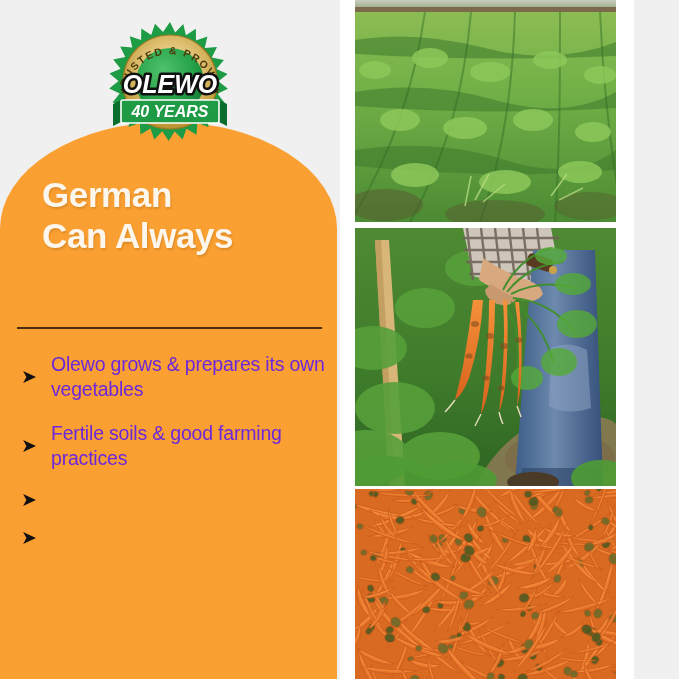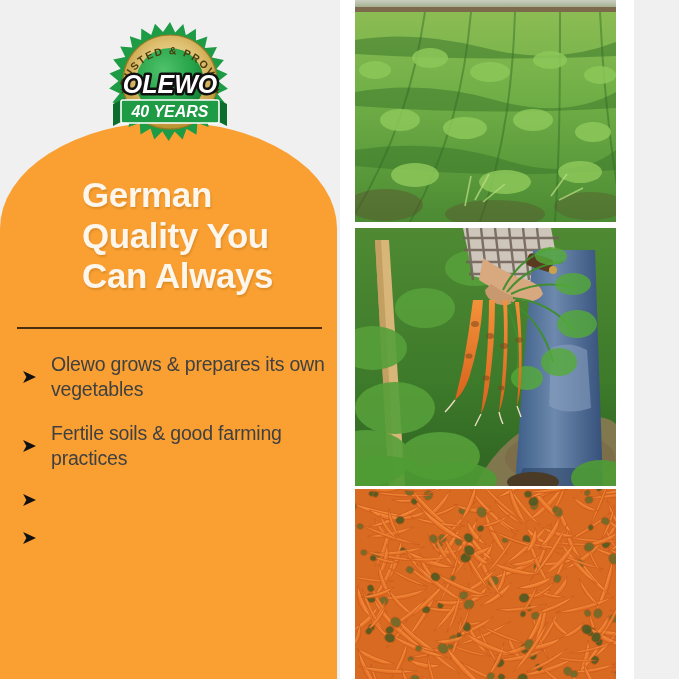--- a/index.html
+++ b/index.html
@@ -66,21 +66,21 @@
     left: 42px;
     top: 175px;
     width: 290px;
     color: #fdf6ec;
     font-size: 35px;
     font-weight: bold;
     line-height: 1.16;
     letter-spacing: -0.4px;
     text-shadow: 1px 2px 2px rgba(140,80,0,0.25);
   }
-  .headline .hl-line { display: block; margin-left: 40px; }
+  .headline .hl-line { display: block; }
 
   
   .divider {
     position: absolute;
     left: 17px;
     top: 327px;
     width: 305px;
     height: 2px;
     background: #4a2d10;
   }
@@ -100,21 +100,21 @@
   .bullet-marker {
     flex: 0 0 30px;
     color: #111111;
     font-size: 19px;
     line-height: 1;
     text-align: left;
     padding-left: 4px;
   }
   .bullet-text {
     flex: 1 1 auto;
-    color: #404040;
+    color: #6d28d9;
     font-size: 19.5px;
     line-height: 1.28;
     letter-spacing: -0.2px;
   }
 
   
   .photo {
     position: absolute;
     left: 355px;
     width: 261px;
@@ -132,21 +132,20 @@
 <div id="infographic">
 
   <div class="bg-white-left"></div>
   <div class="bg-gutter"></div>
   <div class="bg-right-gray"></div>
 
   <div class="orange-panel"></div>
 
   <div class="headline">
     <span class="hl-line">German</span>
-    <span class="hl-line">Quality You</span>
     <span class="hl-line">Can Always</span>
   </div>
 
   <div class="divider"></div>
 
   <div class="bullets">
     <div class="bullet-row">
       <span class="bullet-marker">➤</span>
       <span class="bullet-text">Olewo grows &amp; prepares its own vegetables</span>
     </div>

